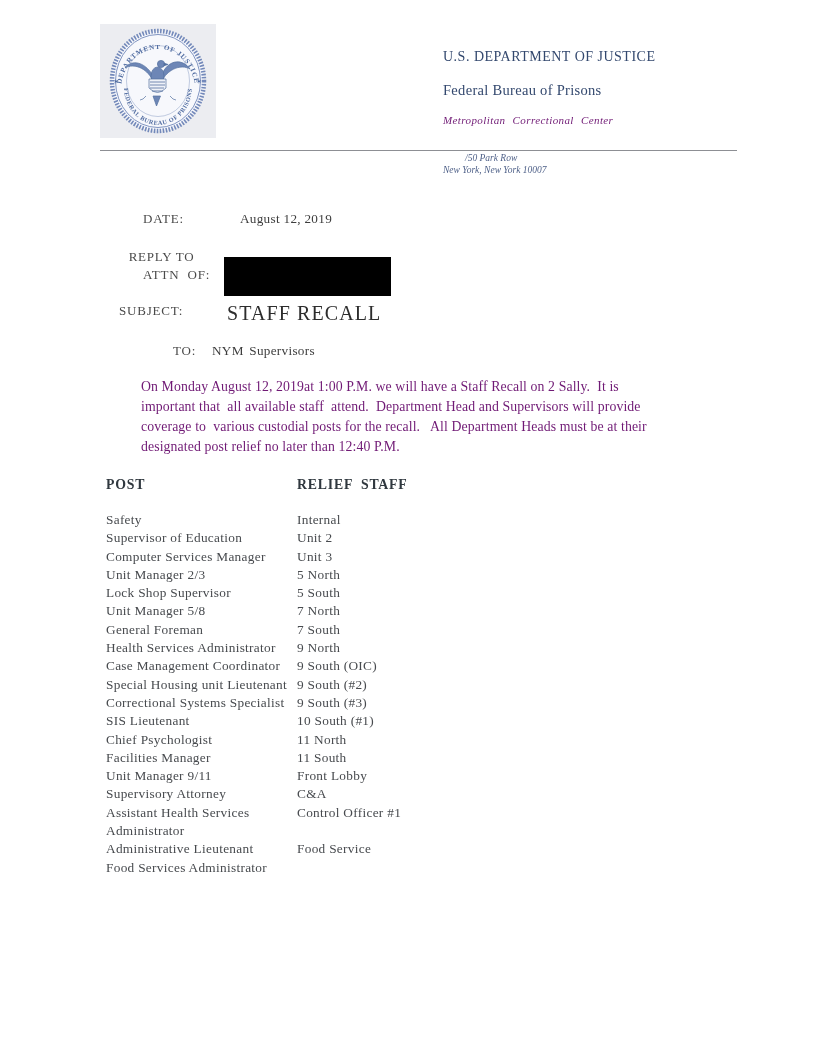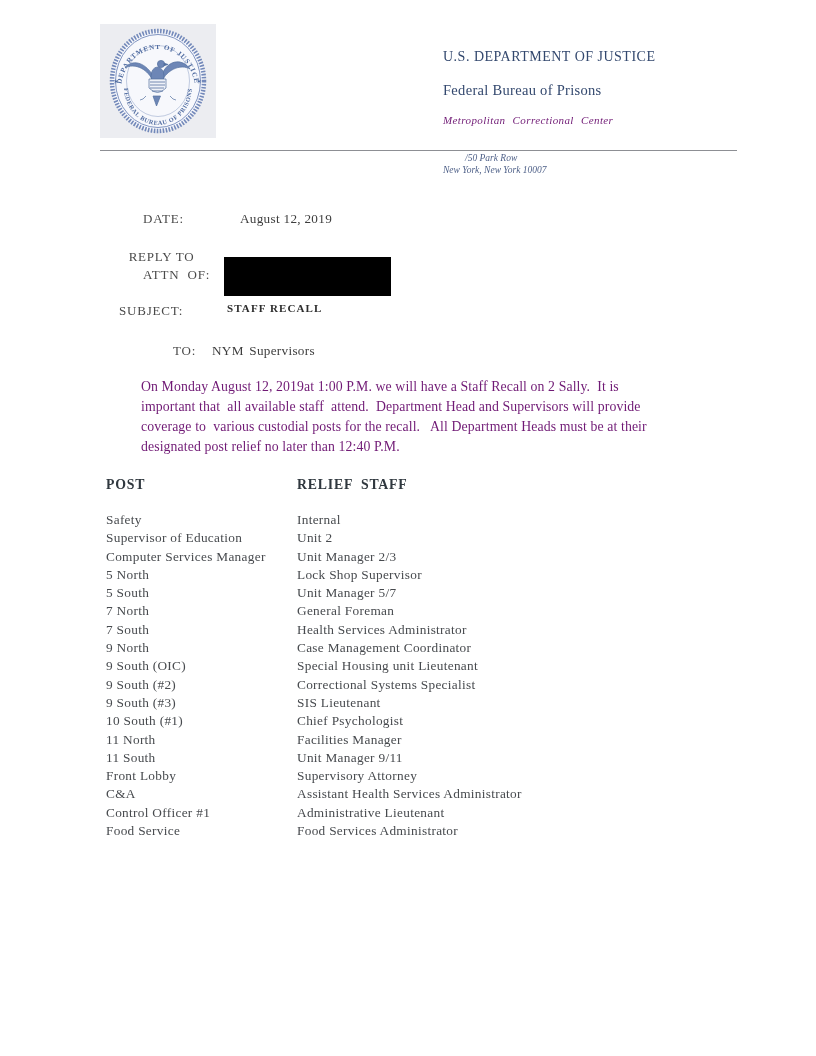--- a/index.html
+++ b/index.html
@@ -23,21 +23,21 @@
 
   
   .field-label { font-size:13px; color:#4a4a4a; letter-spacing:0.8px; }
   .field-value { font-size:13.2px; color:#3d3d3d; letter-spacing:0.3px; }
   .date-label { left:143px; top:211px; }
   .date-value { left:240px; top:211px; }
   .reply-block { left:108px; top:248px; line-height:17.5px; }
   .reply-block .r1 { padding-left:5px;text-align:center; }
   .redaction { left:224px; top:257px; width:167px; height:39px; background:#000; }
   .subject-label { left:119px; top:303px; }
-  .subject-value { left:227px; top:302px; font-weight:bold; font-size:11px; color:#2d2d2d; letter-spacing:1.1px; }
+  .subject-value { left:227px; top:302px; font-weight:normal; font-size:20px; color:#2d2d2d; letter-spacing:1.1px; }
   .to-label { left:173px; top:343px; }
   .to-value { left:212px; top:343px; word-spacing:2px; }
 
   
   .body-text { left:106px; top:377px; width:622px; font-size:13.8px; line-height:19.9px; color:#701a75; letter-spacing:0.1px; }
 
   
   .col-header { font-weight:bold; font-size:13.8px; color:#30383f; letter-spacing:0.8px; word-spacing:4px; }
   .post-header { left:106px; top:477px; }
   .relief-header { left:297px; top:477px; }
@@ -117,25 +117,26 @@
 
   <div class="abs col-header post-header">POST</div>
   <div class="abs col-header relief-header">RELIEF STAFF</div>
 
   <div class="abs rows">
       <span>Safety</span>
     <span>Internal</span>
       <span>Supervisor of Education</span>
     <span>Unit 2</span>
       <span>Computer Services Manager</span>
+    <span>Unit 3</span>
       <span>Unit Manager 2/3</span>
     <span>5 North</span>
       <span>Lock Shop Supervisor</span>
     <span>5 South</span>
-      <span>Unit Manager 5/7</span>
+      <span>Unit Manager 5/8</span>
     <span>7 North</span>
       <span>General Foreman</span>
     <span>7 South</span>
       <span>Health Services Administrator</span>
     <span>9 North</span>
       <span>Case Management Coordinator</span>
     <span>9 South (OIC)</span>
       <span>Special Housing unit Lieutenant</span>
     <span>9 South (#2)</span>
       <span>Correctional Systems Specialist</span>

